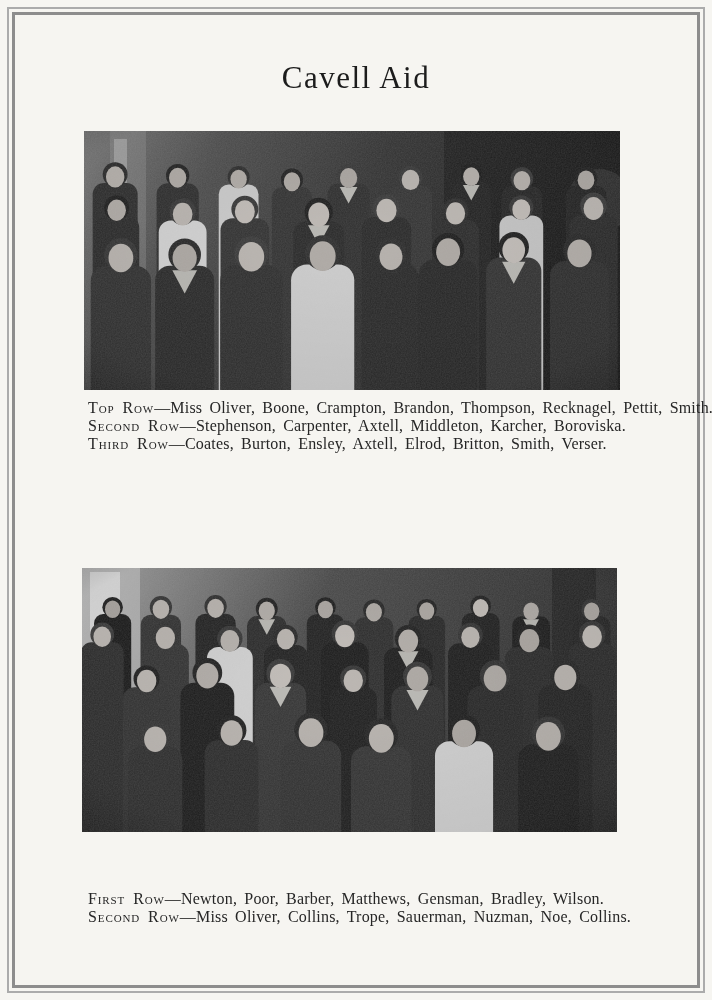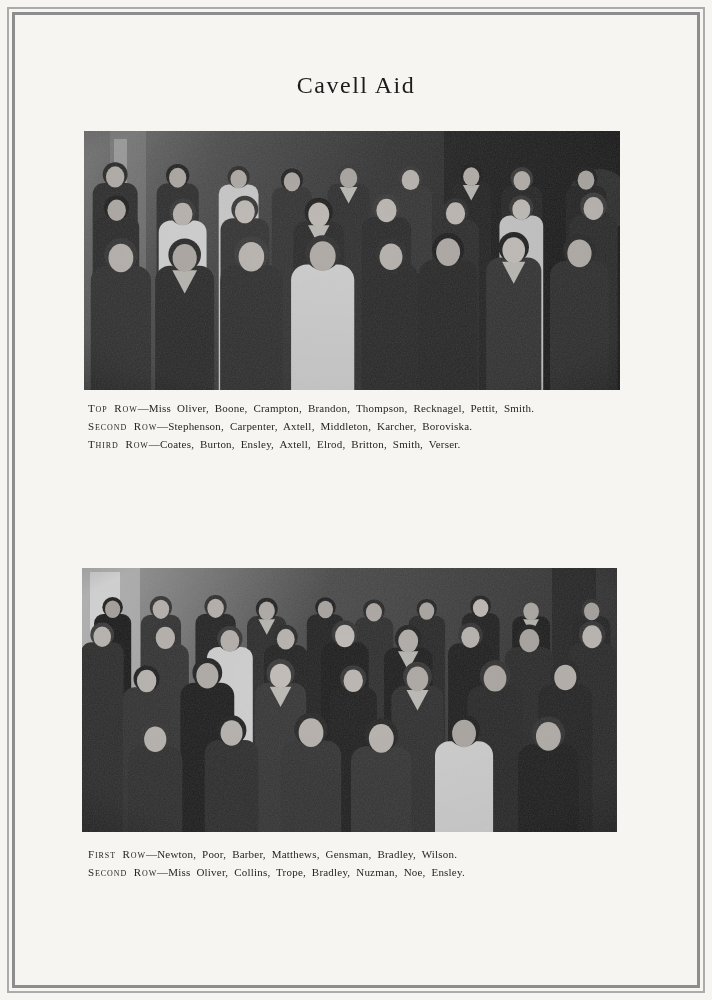--- a/index.html
+++ b/index.html
@@ -17,42 +17,42 @@
     pointer-events:none;
   }
   .border-inner{
     position:absolute;inset:12px;
     border:3px solid #8d8d8d;
     pointer-events:none;
   }
   .title{
     position:absolute;top:60px;left:0;right:0;
     text-align:center;
-    font-size:24px;
+    font-size:31px;
     letter-spacing:1.5px;
     color:#1c1c1c;
     font-weight:normal;
-    margin:12px;
+    margin:0;
   }
   .photo{
     position:absolute;
     background:#232323;
     overflow:hidden;
   }
   .photo svg{display:block;width:100%;height:100%;}
   .photo-top{left:84px;top:131px;width:536px;height:259px;}
   .photo-bottom{left:82px;top:568px;width:535px;height:264px;}
   .caption{
     position:absolute;
     width:552px;
     color:#262626;
-    font-size:11px;
+    font-size:16px;
   }
   .caption-top{left:88px;top:399px;}
-  .caption-bottom{left:88px;top:845px;}
+  .caption-bottom{left:88px;top:890px;}
   .caption-line{
     line-height:18px;
     white-space:nowrap;
     word-spacing:3px;
     letter-spacing:0.2px;
   }
   .row-label{
     font-variant:small-caps;
     letter-spacing:0.9px;
   }
@@ -310,15 +310,15 @@
           <circle cx="466.3819313743152" cy="165.16464291256852" r="16.719257286367938" fill="rgb(49,49,49)"></circle>
           <ellipse cx="466.3819313743152" cy="168.34926334806718" rx="12.420019698444754" ry="14.330791959743948" fill="rgb(181,176,171)"></ellipse>
         </g>
         <rect x="0" y="0" width="535" height="264" fill="url(#p2vig)"></rect>
         <rect x="0" y="0" width="535" height="264" filter="url(#p2gr)" opacity="0.45"></rect>
       </svg>
   </div>
 
   <div class="caption caption-bottom">
       <div class="caption-line"><span class="row-label">First Row</span><span>—Newton, Poor, Barber, Matthews, Gensman, Bradley, Wilson.</span></div>
-      <div class="caption-line"><span class="row-label">Second Row</span><span>—Miss Oliver, Collins, Trope, Bradley, Nuzman, Noe, Ensley.</span></div>
+      <div class="caption-line"><span class="row-label">Second Row</span><span>—Miss Oliver, Collins, Trope, Sauerman, Nuzman, Noe, Collins.</span></div>
     </div>
 </div>
 
 </body></html>

